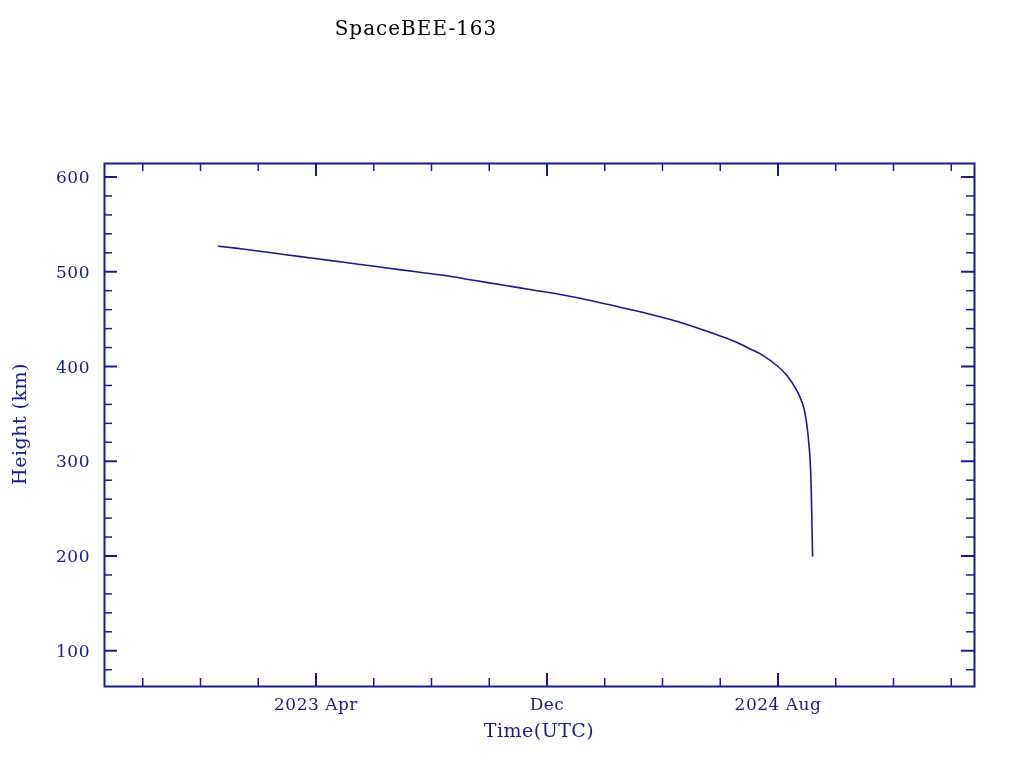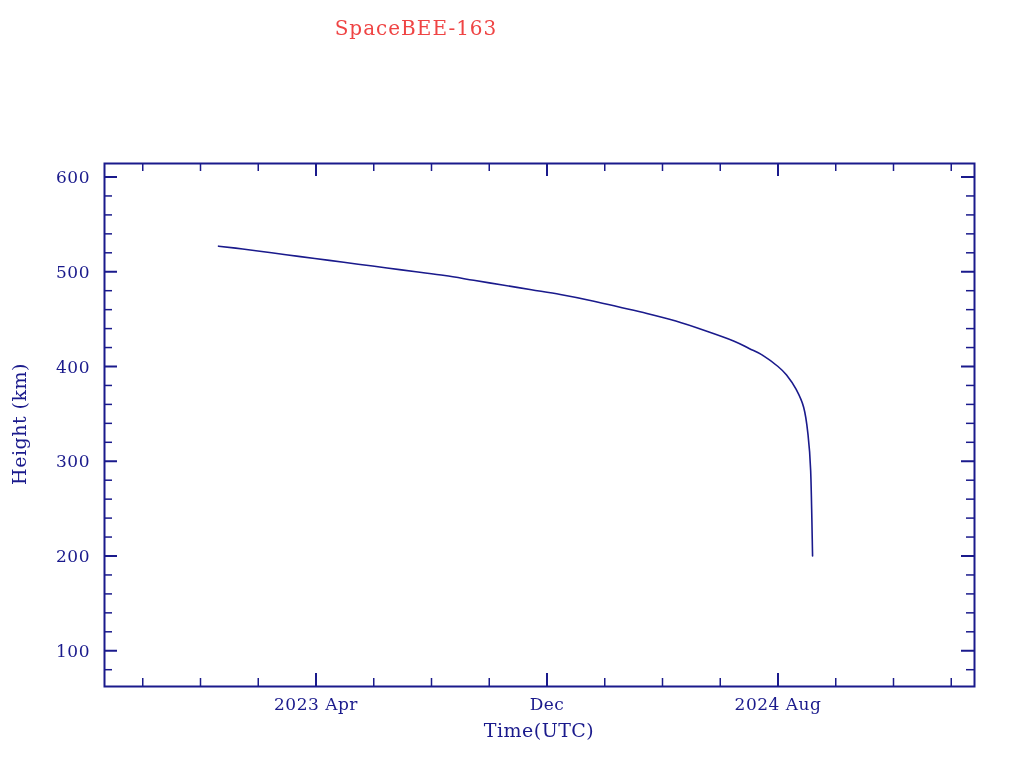--- a/index.html
+++ b/index.html
@@ -16,21 +16,21 @@
     font-family: "DejaVu Serif", serif;
   }
   #chart-title {
     position: absolute;
     left: 0;
     top: 16px;
     width: 832px;
     text-align: center;
     font-family: "DejaVu Serif", serif;
     font-size: 20px;
-    color: #ef4444;
+    color: #000000;
     letter-spacing: 1px;
     white-space: pre;
   }
   #plot-svg {
     position: absolute;
     left: 0;
     top: 0;
   }
   .tick-label {
     font-family: "DejaVu Serif", serif;

